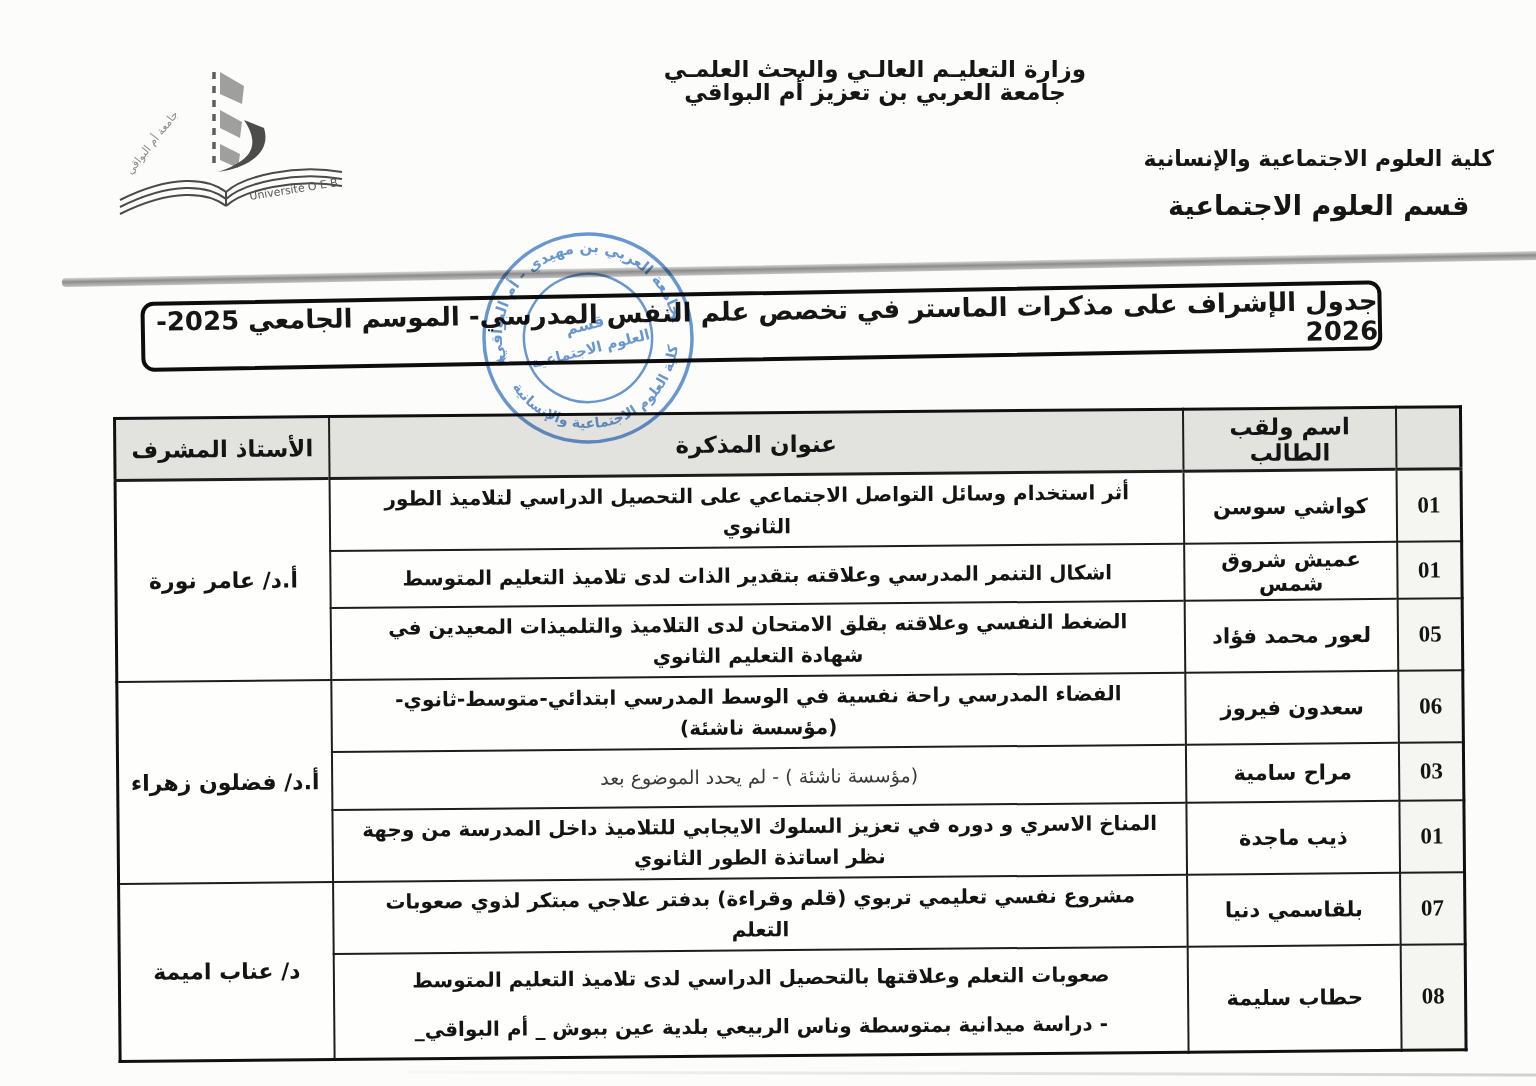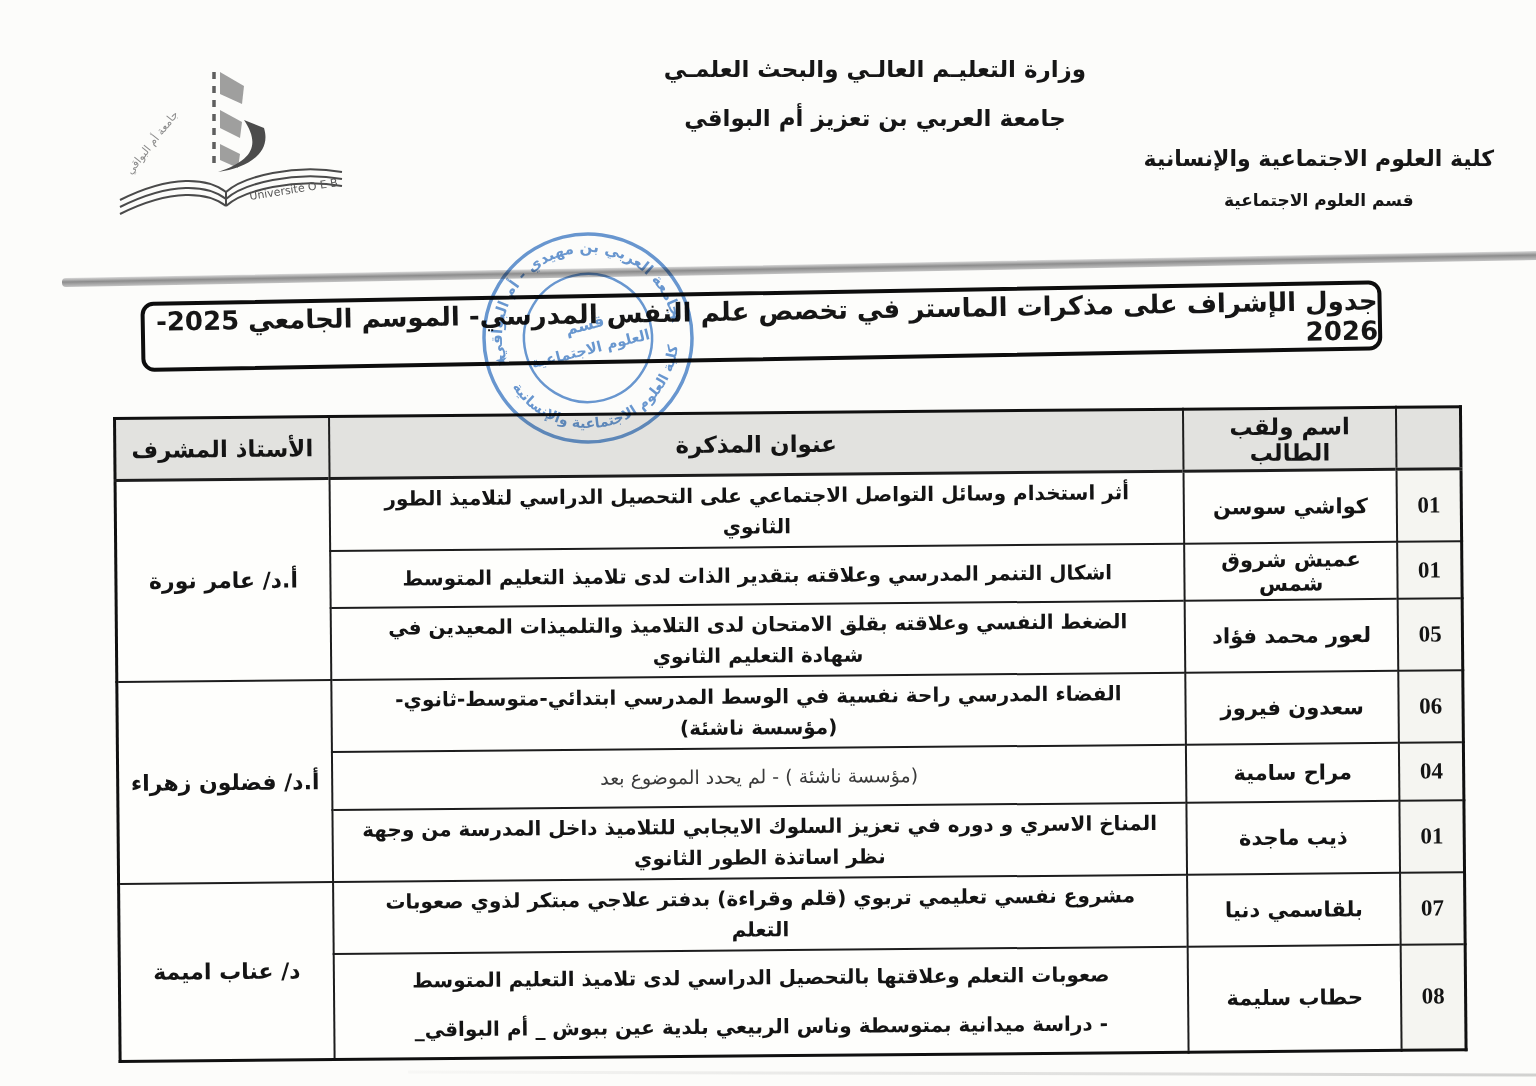--- a/index.html
+++ b/index.html
@@ -9,26 +9,26 @@
     font-family:"DejaVu Sans",sans-serif;
     color:#161616;
   }
   .abs{position:absolute;}
 
   
   .hdr-center{
     left:640px;top:58px;width:470px;text-align:center;direction:rtl;
     font-weight:bold;font-size:23px;line-height:1;
   }
-  .hdr-center .l1{margin-bottom:26px;letter-spacing:.5px;}
+  .hdr-center .l1{letter-spacing:.5px;}
   .hdr-right{
     right:42px;top:148px;text-align:center;direction:rtl;
     font-weight:bold;font-size:22px;line-height:1;
   }
-  .hdr-right .l2{margin-top:22px;font-size:17px;}
+  .hdr-right .l2{margin-top:22px;font-size:27px;}
 
   .logo{left:92px;top:58px;width:280px;height:180px;}
 
   
   .divider{
     left:62px;top:278px;width:1478px;height:9px;border-radius:4px;
     background:linear-gradient(#d9d9d9,#8d8d8d 45%,#c2c2c2);
     transform:rotate(-1.05deg);transform-origin:left center;
   }
 
@@ -180,21 +180,21 @@
           <td class="c-thesis">الضغط النفسي وعلاقته بقلق الامتحان لدى التلاميذ والتلميذات المعيدين في شهادة التعليم الثانوي</td>
         </tr>
 
         <tr style="height:55px">
           <td class="c-num">06</td>
           <td class="c-student">سعدون فيروز</td>
           <td class="c-thesis">الفضاء المدرسي راحة نفسية في الوسط المدرسي ابتدائي-متوسط-ثانوي-(مؤسسة ناشئة)</td>
           <td class="c-sup" rowspan="3">أ.د/ فضلون زهراء</td>
         </tr>
         <tr style="height:58px">
-          <td class="c-num">04</td>
+          <td class="c-num">03</td>
           <td class="c-student">مراح سامية</td>
           <td class="c-thesis light">(مؤسسة ناشئة ) - لم يحدد الموضوع بعد</td>
         </tr>
         <tr style="height:57px">
           <td class="c-num">01</td>
           <td class="c-student">ذيب ماجدة</td>
           <td class="c-thesis">المناخ الاسري و دوره في تعزيز السلوك الايجابي للتلاميذ داخل المدرسة من وجهة نظر اساتذة الطور الثانوي</td>
         </tr>
 
         <tr style="height:68px">

